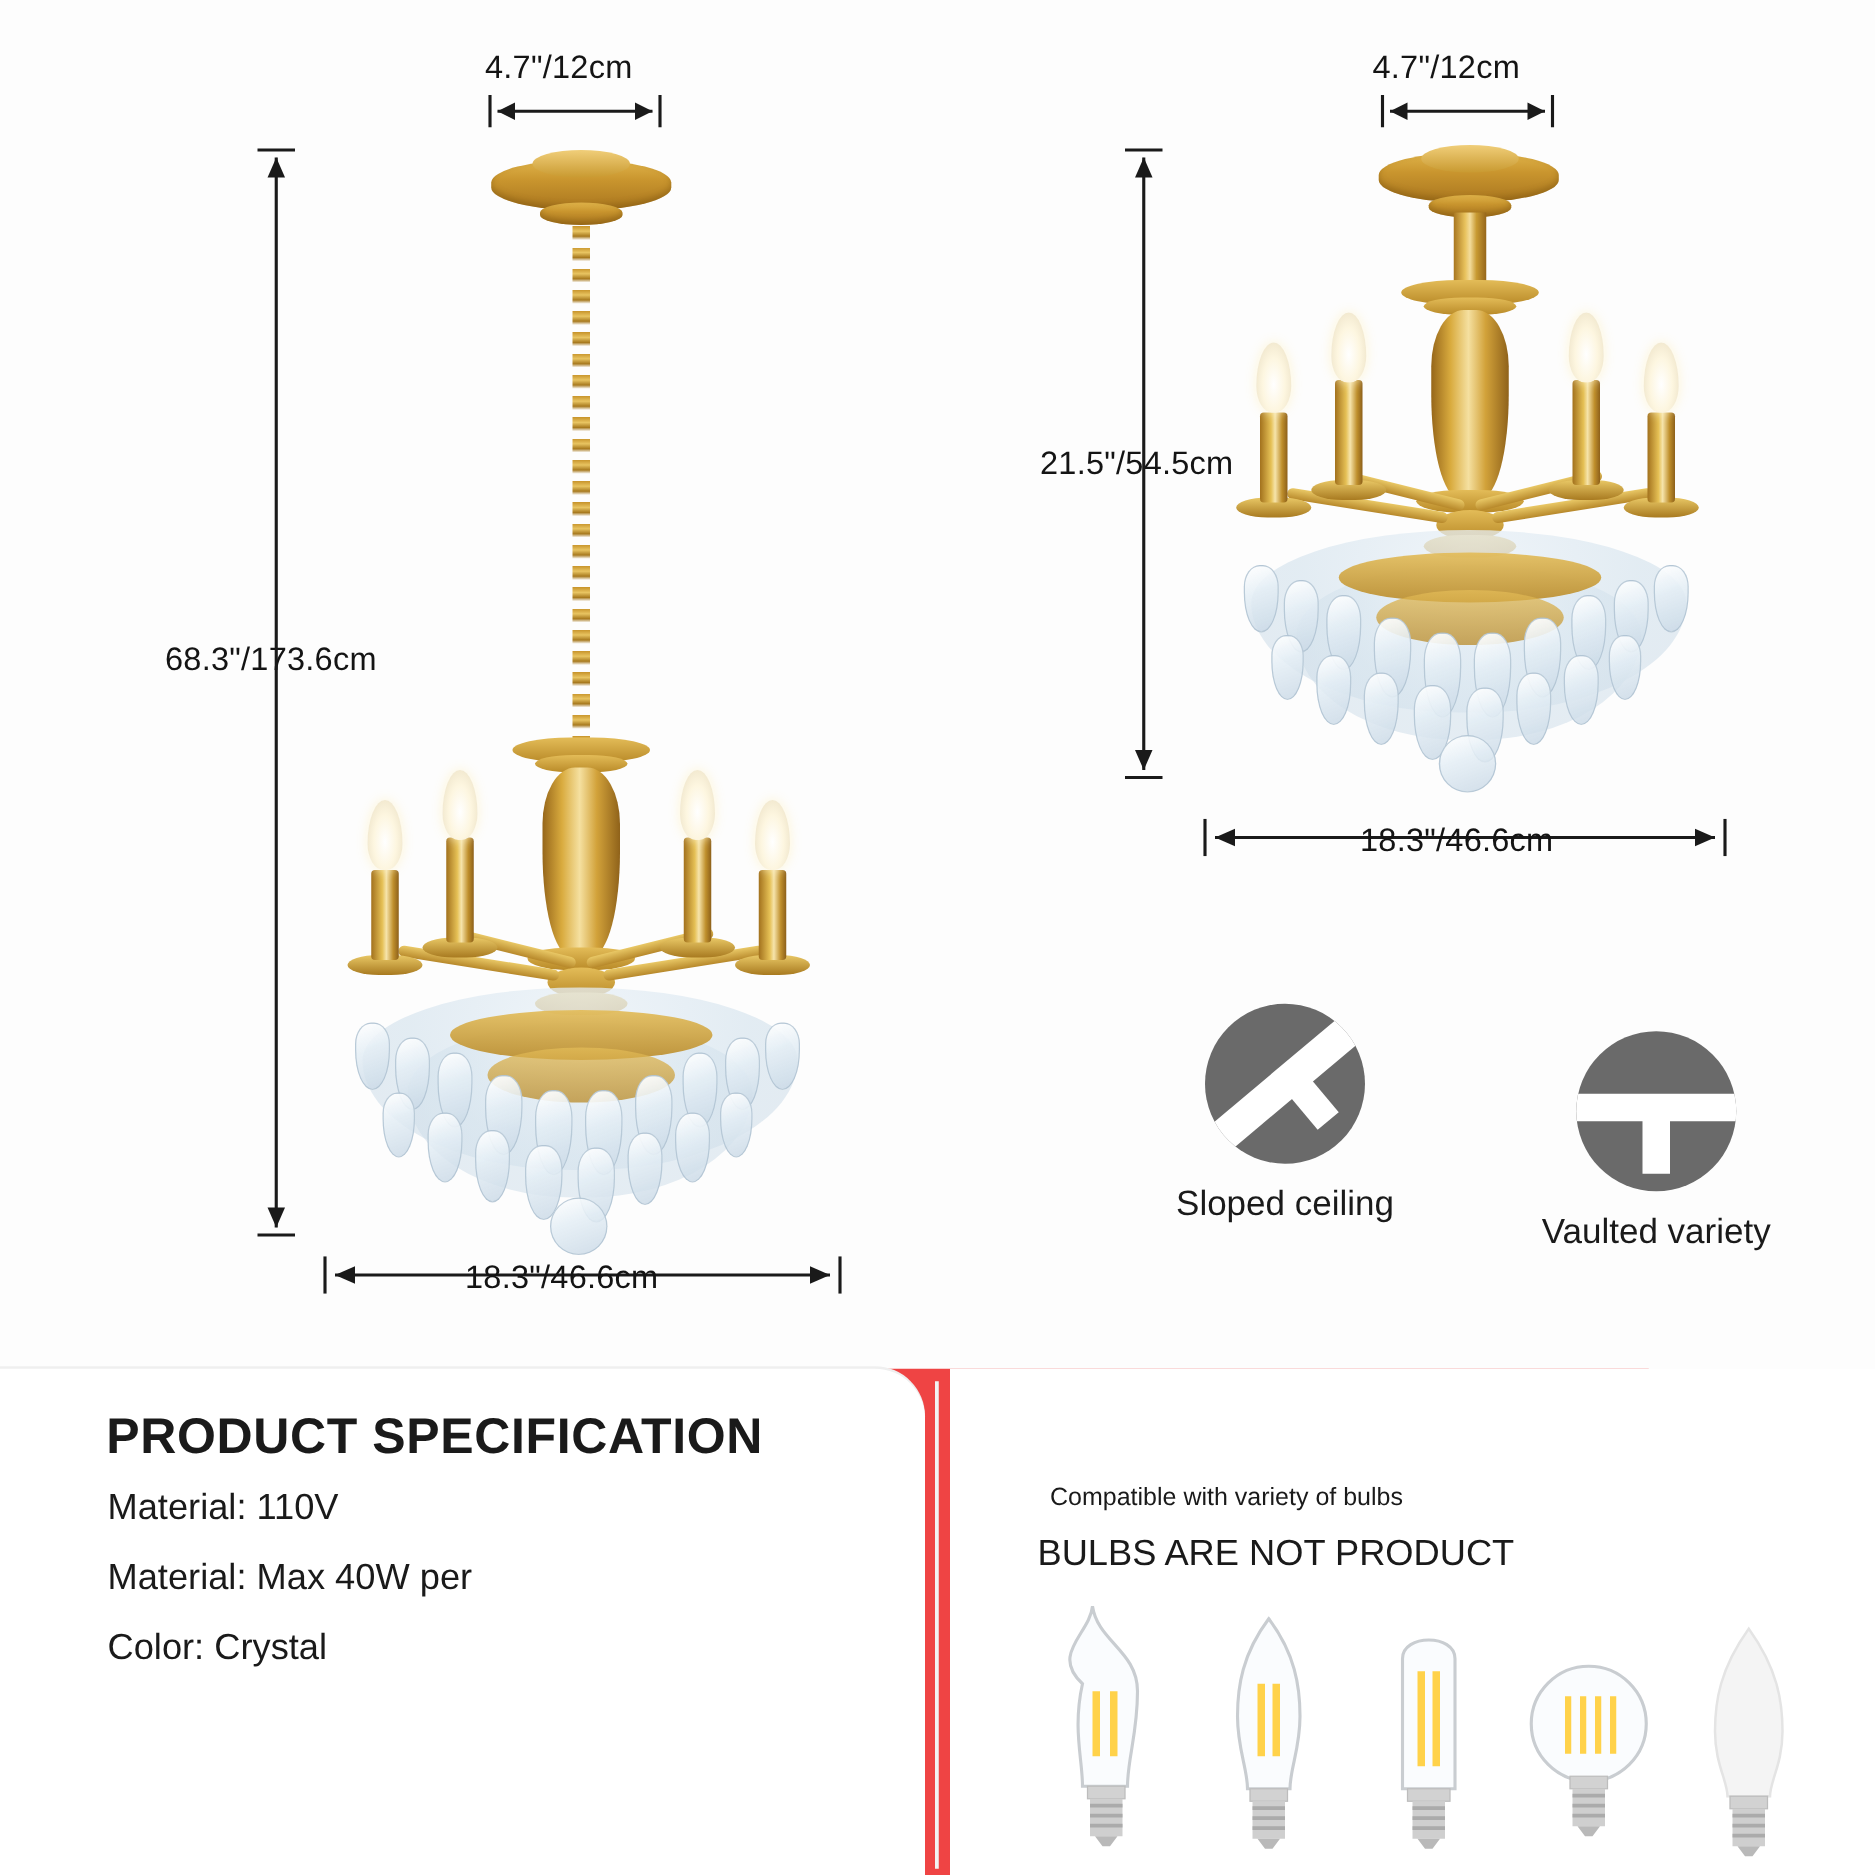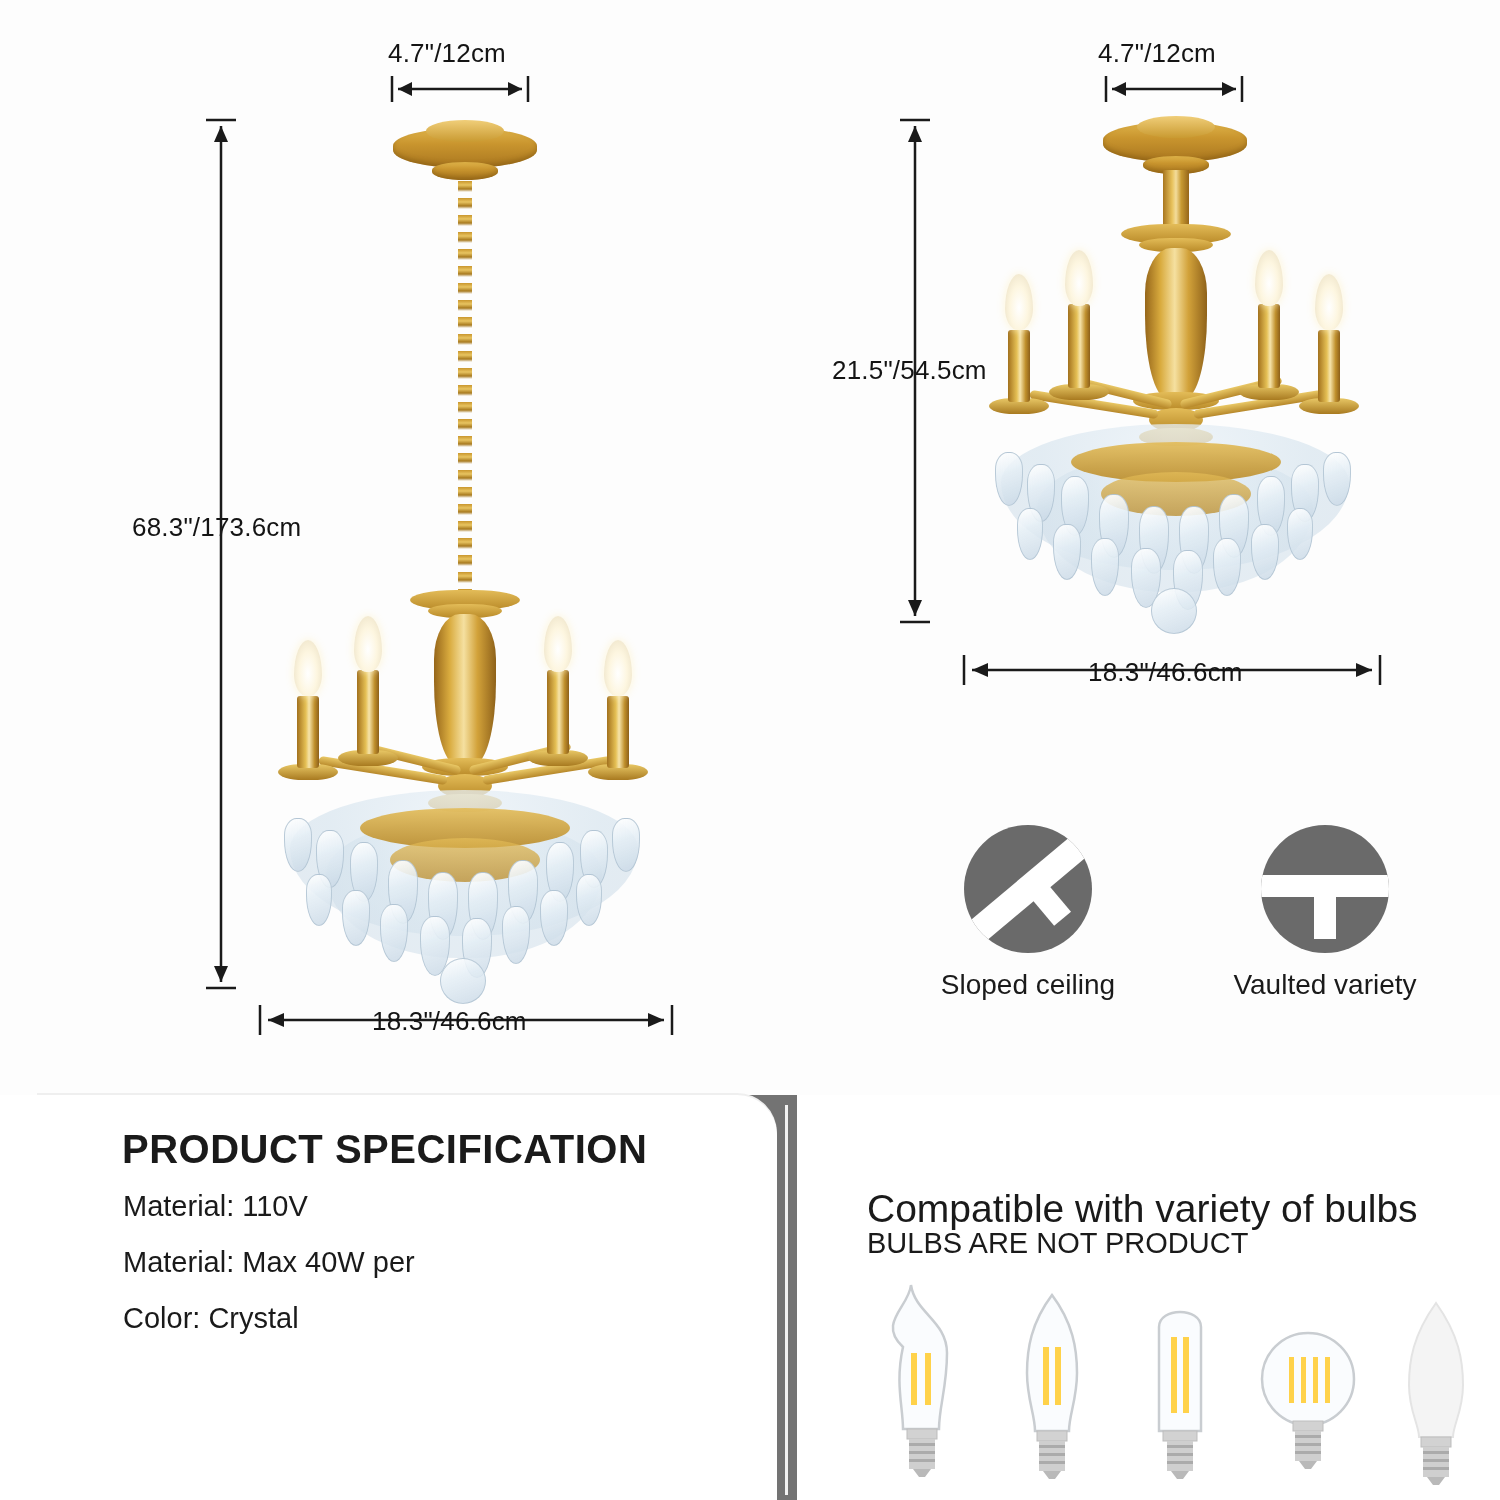--- a/index.html
+++ b/index.html
@@ -166,22 +166,21 @@
     margin-top: 16px;
     font-size: 28px;
     color: #1a1a1a;
   }
 
   
   .bottom {
     position: absolute;
     left: 0; top: 1095px;
     width: 1319px; height: 405px;
-    background: #737373;
-    margin-left: 37px;
+    background: #ef4444;
   }
   .panel-left {
     position: absolute;
     left: 0; top: 0;
     width: 740px; height: 405px;
     background: #ffffff;
     border-top-right-radius: 40px;
     box-shadow: 0 -2px 0 #efefef;
   }
   .panel-right {
@@ -216,22 +215,22 @@
   .bulb-title {
     position: absolute;
     left: 68px; top: 32px;
     font-size: 40px;
     font-weight: bold;
     white-space: nowrap;
   }
   .bulb-title .e12 { color: #e8970f; }
   .bulb-sub1 {
     position: absolute;
-    left: 70px; top: 92px;
-    font-size: 39px;
+    left: 80px; top: 92px;
+    font-size: 20px;
   }
   .bulb-sub2 {
     position: absolute;
     left: 70px; top: 132px;
     font-size: 29px;
   }
   .bulbs-row {
     position: absolute;
     left: 60px; top: 188px;
     width: 660px; height: 200px;
@@ -420,21 +419,21 @@
       <div class="crystal" style="left:136px; top:420px; width:26px; height:56px;"></div>
       <div class="crystal" style="left:176px; top:430px; width:28px; height:58px;"></div>
       <div class="crystal" style="left:218px; top:432px; width:28px; height:58px;"></div>
       <div class="crystal" style="left:258px; top:420px; width:26px; height:56px;"></div>
       <div class="crystal" style="left:296px; top:406px; width:26px; height:54px;"></div>
       <div class="crystal" style="left:332px; top:390px; width:24px; height:50px;"></div>
 
       <div class="crystal round" style="left:196px; top:470px; width:44px; height:44px;"></div>
     </div>
 
-    <div class="ceil-icon-wrap" style="left:928px; top:825px; width:200px;">
+    <div class="ceil-icon-wrap" style="left:928px; top:803px; width:200px;">
       <div class="ceil-circle">
         <div class="sloped-bar"></div>
         <div class="sloped-fix"></div>
       </div>
       <div class="ceil-caption">Sloped ceiling</div>
     </div>
 
     <div class="ceil-icon-wrap" style="left:1225px; top:825px; width:200px;">
       <div class="ceil-circle">
         <div class="vault-bar"></div>

